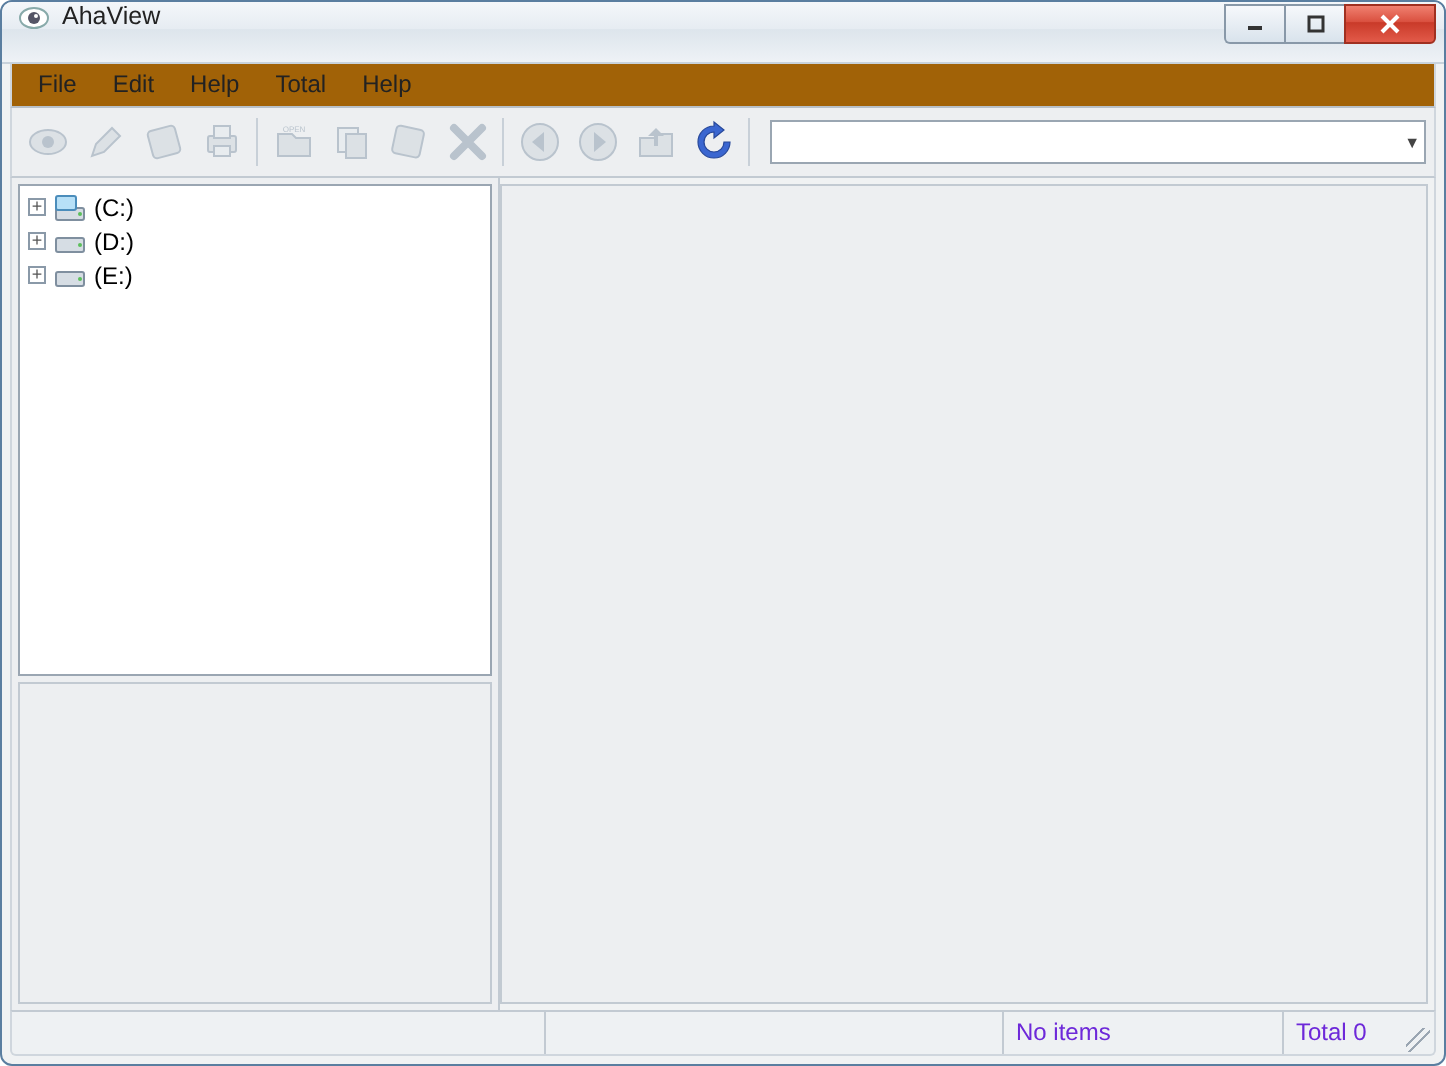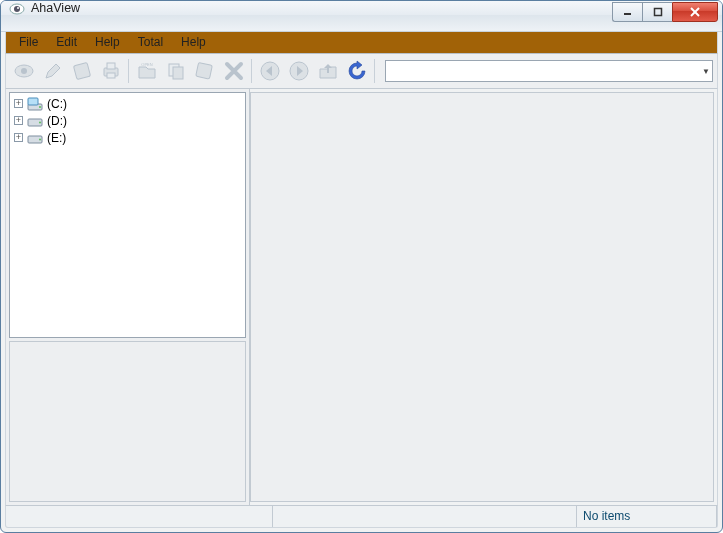--- a/index.html
+++ b/index.html
@@ -212,21 +212,21 @@
     margin: 0 4px 4px 4px;
     border-left: 1px solid #cfd6dd;
     border-right: 1px solid #cfd6dd;
     border-bottom: 1px solid #cfd6dd;
     border-bottom-left-radius: 3px;
     border-bottom-right-radius: 3px;
   }
   .status-cell {
     border-right: 1px solid #c2cad2;
     padding: 3px 8px 0 6px;
-    color: #0c4a6e;
+    color: #6d28d9;
     box-sizing: border-box;
   }
   .status-cell.c1 { width: 267px; }
   .status-cell.c2 { flex: 1; text-align: left; }
   .status-cell.c3 { width: 140px; text-align: left; }
   .status-cell.c4 { width: 75px; border-right:none; text-align: left; position:relative; }
   .grip {
     position:absolute; right:2px; bottom:1px;
     width:12px;height:12px;
     background:
@@ -390,14 +390,18 @@
       </div>
       <div class="preview-pane"></div>
     </div>
     <div class="right-pane"></div>
   </div>
 
   <div class="statusbar">
     <div class="status-cell c1"></div>
     <div class="status-cell c2"></div>
     <div class="status-cell c3">No items</div>
+    <div class="status-cell c4">
+      <span>Total 0</span>
+      <div class="grip"></div>
+    </div>
   </div>
 </div>
 
 </body></html>

